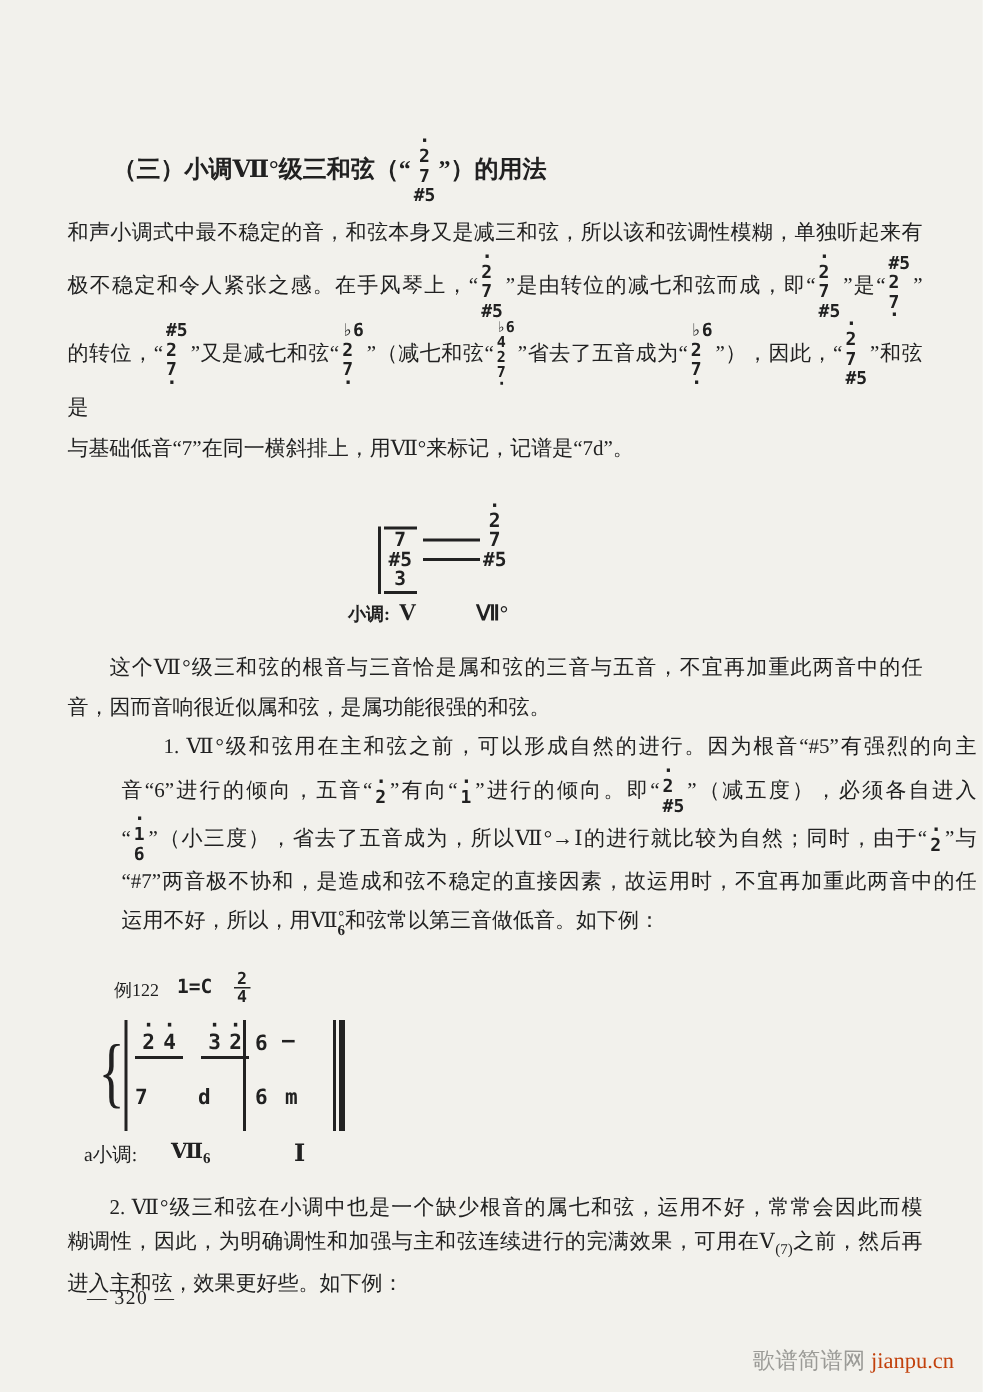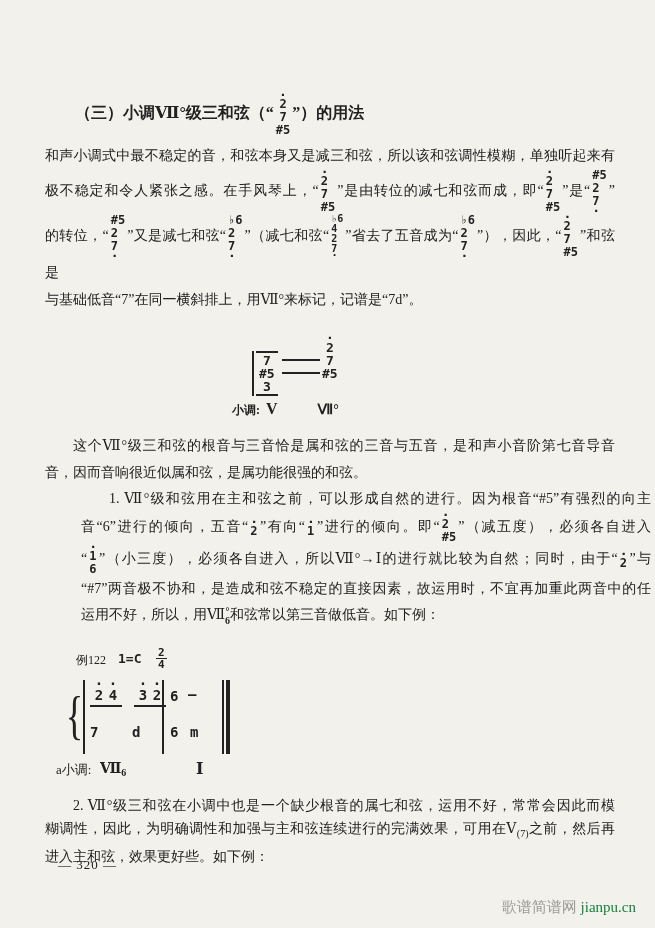--- a/index.html
+++ b/index.html
@@ -66,28 +66,28 @@
   #exsys .tv{position:absolute;left:30px;top:2px;white-space:nowrap;}
   .bg{display:inline-block;border-bottom:2px solid #222;padding:0 2px 1px;margin-right:12px;}
   .nt{display:inline-block;width:14px;text-align:center;font-size:14px;}
   .nt .d{display:block;height:6px;line-height:5px;}
   .nt .n{display:block;line-height:14px;}
   #exsys .n6{position:absolute;left:110px;top:8px;font-size:14px;}
   #exsys .dash{position:absolute;left:128px;top:6px;font-size:14px;letter-spacing:-1px;}
   #exsys .bn{position:absolute;top:44px;font-size:14px;}
   #exlbl{position:relative;height:20px;margin-top:5px;margin-left:-4px;font-weight:700;}
   #exlbl .k{position:absolute;left:0;top:2px;font-size:13px;font-weight:500;}
-  #exlbl .c1{position:absolute;left:44px;top:1px;font-size:14px;}
+  #exlbl .c1{position:absolute;left:58px;top:1px;font-size:14px;}
   #exlbl .c1 sub{font-size:10px;vertical-align:-3px;}
   #exlbl .c2{position:absolute;left:140px;top:0;font-size:16px;}
 
   #footer{position:absolute;left:58px;top:857px;font-size:13px;letter-spacing:1px;}
   #watermark{position:absolute;right:19px;top:898px;font-size:15px;}
   #watermark .nm{color:#9b9b97;}
-  #watermark .ur{color:#15803d;}
+  #watermark .ur{color:#c2410c;}
 </style>
 </head>
 <body>
 
 <div class="page">
 
   <div class="blk" style="top:92px;">
     <div class="head"><span>（三）小调Ⅶ°级三和弦（“</span><span class="stk"><span class="r dr">·</span><span class="r">2</span><span class="r">7</span><span class="r">#5</span></span><span>”）的用法</span></div>
   </div>
 
@@ -113,28 +113,28 @@
       </div>
     </div>
     <div class="cn cn1"></div>
     <div class="cn cn2"></div>
   </div>
   <div id="figlabels">
     <span class="k">小调:</span><span class="v">V</span><span class="w">Ⅶ°</span>
   </div>
 
   <div class="blk" style="top:432px;">
-    <div class="pline indent">这个Ⅶ°级三和弦的根音与三音恰是属和弦的三音与五音，是和声小音阶第七音导音</div>
+    <div class="pline indent">这个Ⅶ°级三和弦的根音与三音恰是属和弦的三音与五音，不宜再加重此两音中的任</div>
     <div class="pline end">音，因而音响很近似属和弦，是属功能很强的和弦。</div>
   </div>
 
   <div class="blk" style="top:486px;margin-left:36px;">
     <div class="pline indent" style="line-height:26px;">1. Ⅶ°级和弦用在主和弦之前，可以形成自然的进行。因为根音“#5”有强烈的向主</div>
     <div class="pline" style="line-height:26px;"><span>音“6”进行的倾向，五音“</span><span class="stk"><span class="r dr">·</span><span class="r">2</span></span><span>”有向“</span><span class="stk"><span class="r dr">·</span><span class="r">1</span></span><span>”进行的倾向。即“</span><span class="stk"><span class="r dr">·</span><span class="r">2</span><span class="r">#5</span></span><span>”（减五度），必须各自进入</span></div>
-    <div class="pline" style="line-height:26px;"><span>“</span><span class="stk"><span class="r dr">·</span><span class="r">1</span><span class="r">6</span></span><span>”（小三度），必须各自进入，所以Ⅶ°→Ⅰ的进行就比较为自然；同时，由于“</span><span class="stk"><span class="r dr">·</span><span class="r">2</span></span><span>”与</span></div>
+    <div class="pline" style="line-height:26px;"><span>“</span><span class="stk"><span class="r dr">·</span><span class="r">1</span><span class="r">6</span></span><span>”（小三度），省去了五音成为，所以Ⅶ°→Ⅰ的进行就比较为自然；同时，由于“</span><span class="stk"><span class="r dr">·</span><span class="r">2</span></span><span>”与</span></div>
     <div class="pline" style="line-height:26px;">“#7”两音极不协和，是造成和弦不稳定的直接因素，故运用时，不宜再加重此两音中的任</div>
     <div class="pline end" style="line-height:26px;"><span>运用不好，所以，用Ⅶ</span><span class="ss"><i>°</i><i>6</i></span><span>和弦常以第三音做低音。如下例：</span></div>
   </div>
 
   <div id="example">
     <div id="excap">
       <span class="lab">例122</span>
       <span class="key">1=C</span>
       <span class="meter">
           <span class="mt">2</span>

